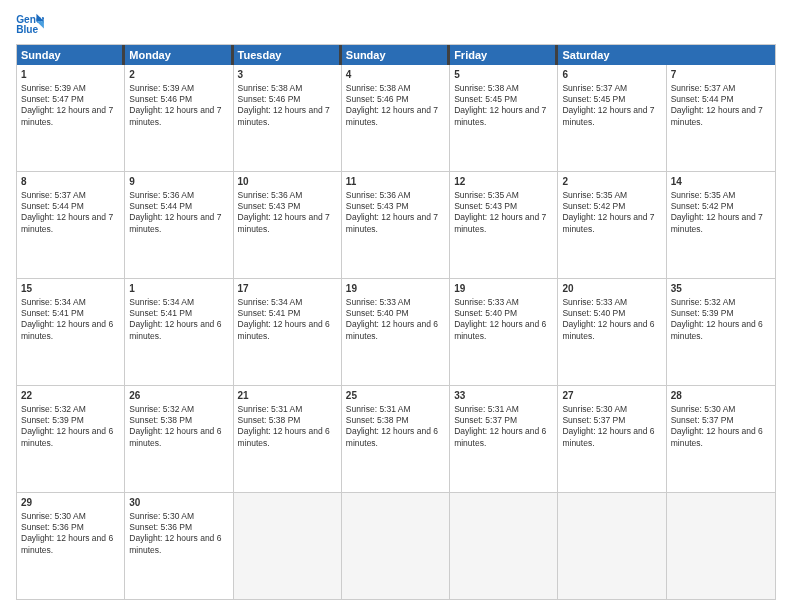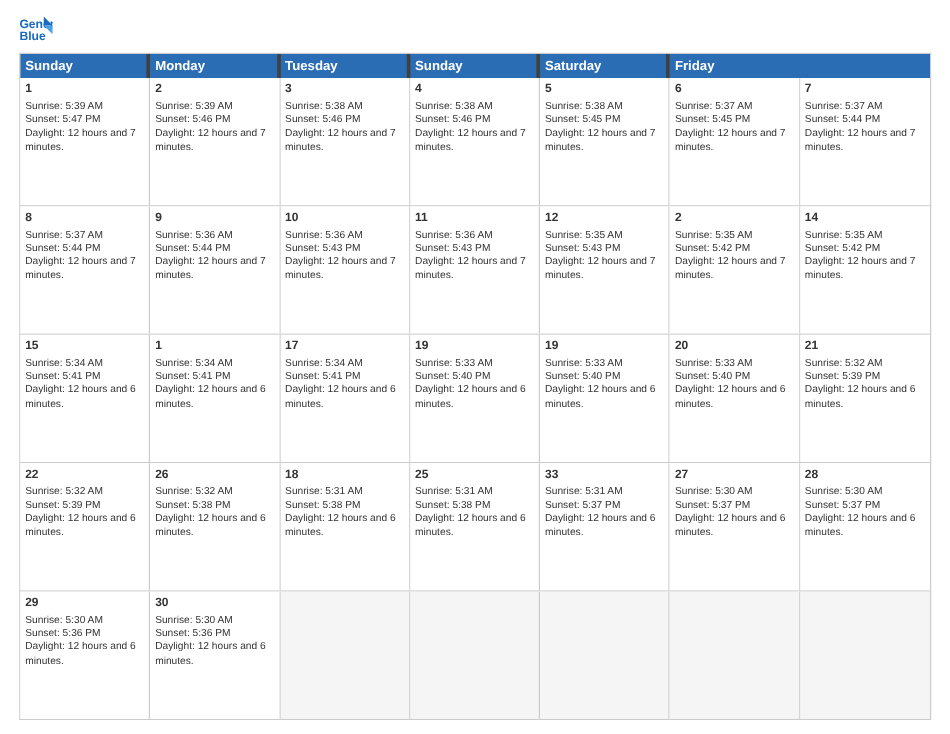--- a/index.html
+++ b/index.html
@@ -117,22 +117,22 @@
       <div class="subtitle"></div>
     </div>
   </div>
 
   <div class="calendar">
     <div class="cal-header">
     <div class="cal-header-cell">Sunday</div>
         <div class="cal-header-cell">Monday</div>
         <div class="cal-header-cell">Tuesday</div>
         <div class="cal-header-cell">Sunday</div>
+        <div class="cal-header-cell">Friday</div>
         <div class="cal-header-cell">Saturday</div>
-        <div class="cal-header-cell">Friday</div>
       </div>
     <div class="cal-body">
     <div class="cal-row">
           <div class="cal-cell"><span class="day-num">1</span><span>Sunrise: 5:39 AM</span><br><span>Sunset: 5:47 PM</span><br><span>Daylight: 12 hours and 7 minutes.</span></div>
           <div class="cal-cell"><span class="day-num">2</span><span>Sunrise: 5:39 AM</span><br><span>Sunset: 5:46 PM</span><br><span>Daylight: 12 hours and 7 minutes.</span></div>
           <div class="cal-cell"><span class="day-num">3</span><span>Sunrise: 5:38 AM</span><br><span>Sunset: 5:46 PM</span><br><span>Daylight: 12 hours and 7 minutes.</span></div>
           <div class="cal-cell"><span class="day-num">4</span><span>Sunrise: 5:38 AM</span><br><span>Sunset: 5:46 PM</span><br><span>Daylight: 12 hours and 7 minutes.</span></div>
           <div class="cal-cell"><span class="day-num">5</span><span>Sunrise: 5:38 AM</span><br><span>Sunset: 5:45 PM</span><br><span>Daylight: 12 hours and 7 minutes.</span></div>
           <div class="cal-cell"><span class="day-num">6</span><span>Sunrise: 5:37 AM</span><br><span>Sunset: 5:45 PM</span><br><span>Daylight: 12 hours and 7 minutes.</span></div>
           <div class="cal-cell"><span class="day-num">7</span><span>Sunrise: 5:37 AM</span><br><span>Sunset: 5:44 PM</span><br><span>Daylight: 12 hours and 7 minutes.</span></div>
@@ -146,26 +146,26 @@
           <div class="cal-cell"><span class="day-num">2</span><span>Sunrise: 5:35 AM</span><br><span>Sunset: 5:42 PM</span><br><span>Daylight: 12 hours and 7 minutes.</span></div>
           <div class="cal-cell"><span class="day-num">14</span><span>Sunrise: 5:35 AM</span><br><span>Sunset: 5:42 PM</span><br><span>Daylight: 12 hours and 7 minutes.</span></div>
         </div>
         <div class="cal-row">
           <div class="cal-cell"><span class="day-num">15</span><span>Sunrise: 5:34 AM</span><br><span>Sunset: 5:41 PM</span><br><span>Daylight: 12 hours and 6 minutes.</span></div>
           <div class="cal-cell"><span class="day-num">1</span><span>Sunrise: 5:34 AM</span><br><span>Sunset: 5:41 PM</span><br><span>Daylight: 12 hours and 6 minutes.</span></div>
           <div class="cal-cell"><span class="day-num">17</span><span>Sunrise: 5:34 AM</span><br><span>Sunset: 5:41 PM</span><br><span>Daylight: 12 hours and 6 minutes.</span></div>
           <div class="cal-cell"><span class="day-num">19</span><span>Sunrise: 5:33 AM</span><br><span>Sunset: 5:40 PM</span><br><span>Daylight: 12 hours and 6 minutes.</span></div>
           <div class="cal-cell"><span class="day-num">19</span><span>Sunrise: 5:33 AM</span><br><span>Sunset: 5:40 PM</span><br><span>Daylight: 12 hours and 6 minutes.</span></div>
           <div class="cal-cell"><span class="day-num">20</span><span>Sunrise: 5:33 AM</span><br><span>Sunset: 5:40 PM</span><br><span>Daylight: 12 hours and 6 minutes.</span></div>
-          <div class="cal-cell"><span class="day-num">21</span><span>Sunrise: 5:32 AM</span><br><span>Sunset: 5:39 PM</span><br><span>Daylight: 12 hours and 6 minutes.</span></div>
+          <div class="cal-cell"><span class="day-num">35</span><span>Sunrise: 5:32 AM</span><br><span>Sunset: 5:39 PM</span><br><span>Daylight: 12 hours and 6 minutes.</span></div>
         </div>
         <div class="cal-row">
           <div class="cal-cell"><span class="day-num">22</span><span>Sunrise: 5:32 AM</span><br><span>Sunset: 5:39 PM</span><br><span>Daylight: 12 hours and 6 minutes.</span></div>
           <div class="cal-cell"><span class="day-num">26</span><span>Sunrise: 5:32 AM</span><br><span>Sunset: 5:38 PM</span><br><span>Daylight: 12 hours and 6 minutes.</span></div>
-          <div class="cal-cell"><span class="day-num">18</span><span>Sunrise: 5:31 AM</span><br><span>Sunset: 5:38 PM</span><br><span>Daylight: 12 hours and 6 minutes.</span></div>
+          <div class="cal-cell"><span class="day-num">21</span><span>Sunrise: 5:31 AM</span><br><span>Sunset: 5:38 PM</span><br><span>Daylight: 12 hours and 6 minutes.</span></div>
           <div class="cal-cell"><span class="day-num">25</span><span>Sunrise: 5:31 AM</span><br><span>Sunset: 5:38 PM</span><br><span>Daylight: 12 hours and 6 minutes.</span></div>
           <div class="cal-cell"><span class="day-num">33</span><span>Sunrise: 5:31 AM</span><br><span>Sunset: 5:37 PM</span><br><span>Daylight: 12 hours and 6 minutes.</span></div>
           <div class="cal-cell"><span class="day-num">27</span><span>Sunrise: 5:30 AM</span><br><span>Sunset: 5:37 PM</span><br><span>Daylight: 12 hours and 6 minutes.</span></div>
           <div class="cal-cell"><span class="day-num">28</span><span>Sunrise: 5:30 AM</span><br><span>Sunset: 5:37 PM</span><br><span>Daylight: 12 hours and 6 minutes.</span></div>
         </div>
         <div class="cal-row last-row">
           <div class="cal-cell"><span class="day-num">29</span><span>Sunrise: 5:30 AM</span><br><span>Sunset: 5:36 PM</span><br><span>Daylight: 12 hours and 6 minutes.</span></div>
           <div class="cal-cell"><span class="day-num">30</span><span>Sunrise: 5:30 AM</span><br><span>Sunset: 5:36 PM</span><br><span>Daylight: 12 hours and 6 minutes.</span></div>
           <div class="cal-cell empty"></div>
           <div class="cal-cell empty"></div>

